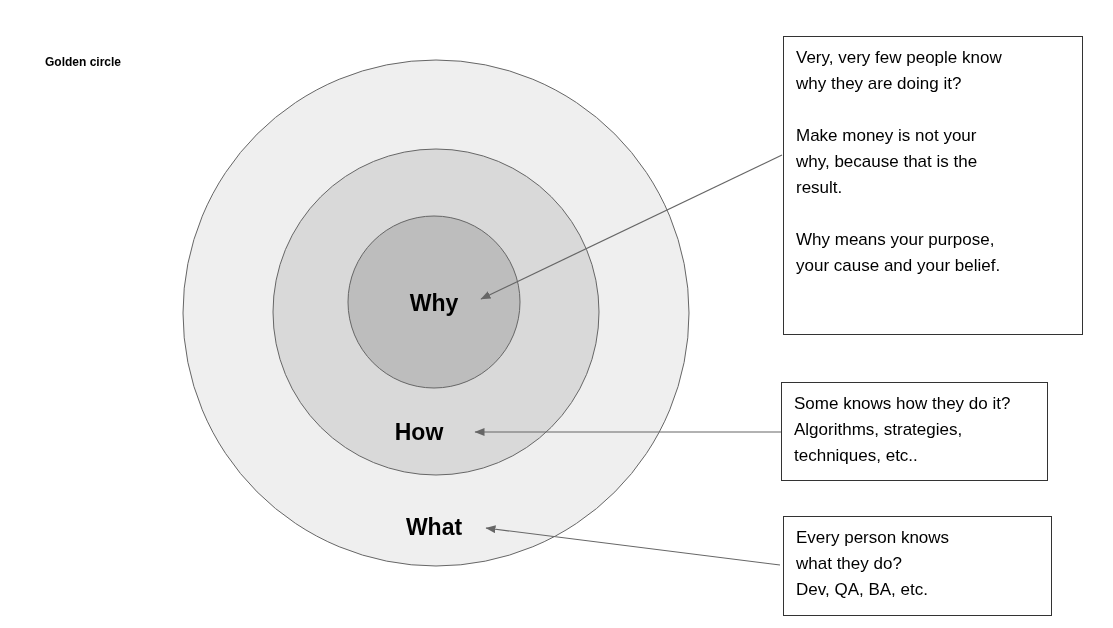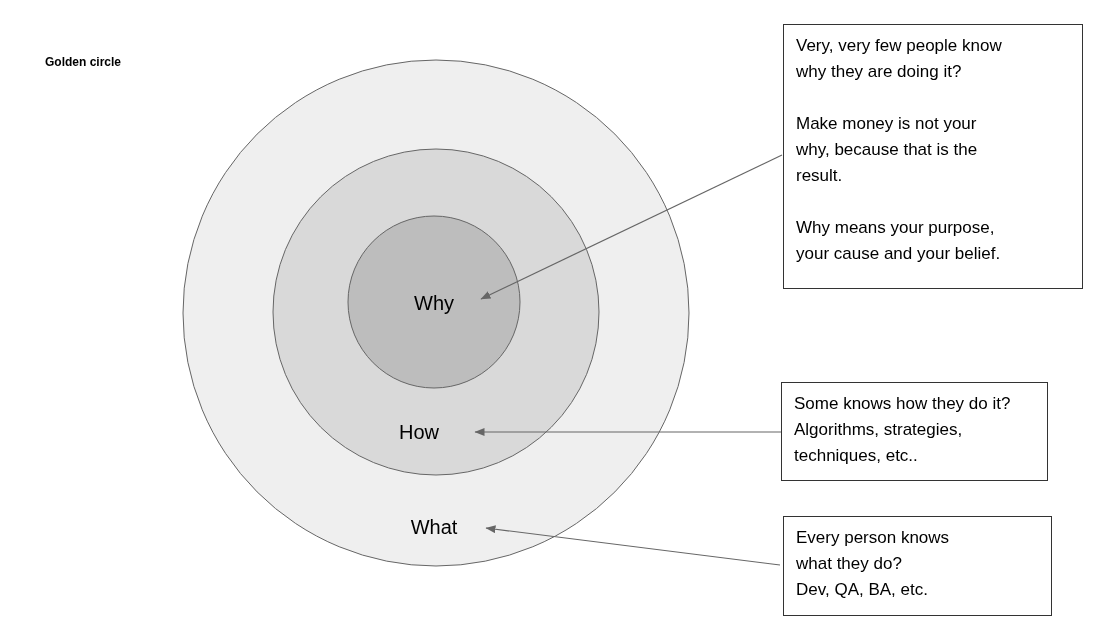--- a/index.html
+++ b/index.html
@@ -16,38 +16,38 @@
   .page-title {
     position: absolute;
     left: 45px;
     top: 55px;
     font-size: 12px;
     font-weight: bold;
   }
   .circle-label {
     position: absolute;
     transform: translate(-50%, -50%);
-    font-size: 20px;
-    font-weight: normal;
+    font-size: 23px;
+    font-weight: bold;
     white-space: nowrap;
   }
   #why-label  { left: 434px; top: 303px; }
   #how-label  { left: 419px; top: 432px; }
   #what-label { left: 434px; top: 527px; text-align: center; }
   .note-box {
     position: absolute;
     box-sizing: border-box;
     background: #ffffff;
     border: 1px solid #333333;
     padding: 8px 12px;
     font-size: 17px;
     line-height: 26px;
     white-space: pre-line;
   }
-  #why-note  { left: 783px; top: 24px;  width: 300px; height: 265px; }
+  #why-note  { left: 783px; top: 36px;  width: 300px; height: 299px; }
   #how-note  { left: 781px; top: 382px; width: 267px; height: 99px;  }
   #what-note { left: 783px; top: 516px; width: 269px; height: 100px; }
 </style>
 </head>
 <body>
 
 <div id="page">
 
   <svg id="diagram-svg" width="1113" height="628" viewBox="0 0 1113 628">
     <defs>

